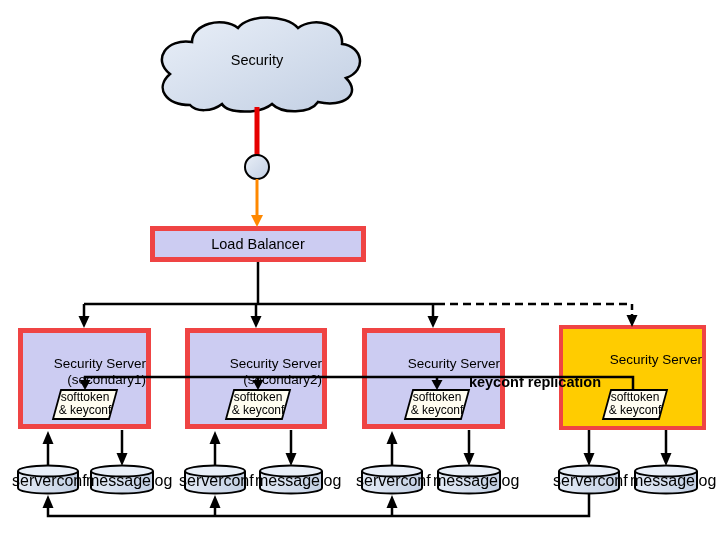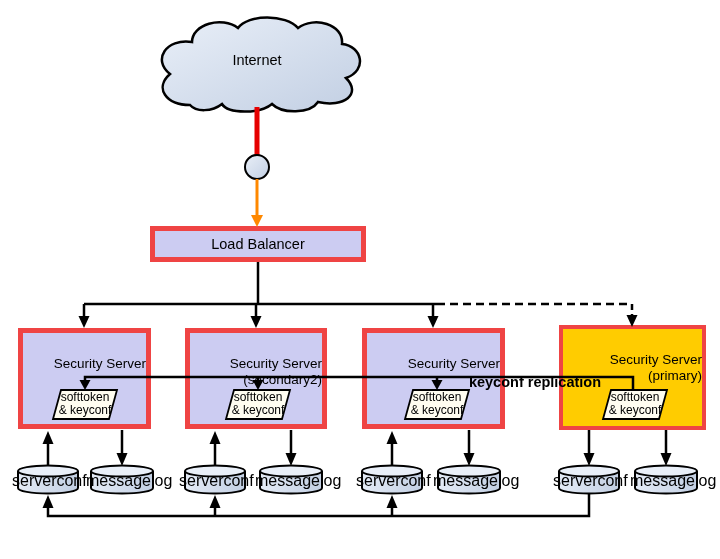--- a/index.html
+++ b/index.html
@@ -23,40 +23,40 @@
 
 <div id="canvas">
 
   <div class="box lb" style="left:150px;top:226px;width:216px;height:36px;">
     <span>Load Balancer</span>
   </div>
 
   <div class="box" style="left:18px;top:328px;width:133px;height:101px;">
     <div class="server-label">
       <div>Security Server</div>
+      <div>(secondary1)</div>
     </div>
   </div>
 
   <div class="box" style="left:185px;top:328px;width:142px;height:101px;">
     <div class="server-label">
       <div>Security Server</div>
       <div>(secondary2)</div>
     </div>
   </div>
 
   <div class="box" style="left:362px;top:328px;width:143px;height:101px;">
     <div class="server-label">
       <div>Security Server</div>
     </div>
   </div>
 
   <div class="box primary" style="left:559px;top:325px;width:147px;height:105px;">
     <div class="server-label">
       <div>Security Server</div>
-      <div>(primary)</div>
     </div>
   </div>
 
   <svg class="layer" width="720" height="559" viewBox="0 0 720 559">
     <defs>
       <linearGradient id="gBlue" x1="0" y1="0" x2="1" y2="1">
         <stop offset="0" stop-color="#e9eff8"></stop>
           <stop offset="1" stop-color="#c2cfe3"></stop>
       </linearGradient>
       <linearGradient id="gCyl" x1="0" y1="0" x2="1" y2="0">
@@ -185,21 +185,21 @@
     <g>
       <line x1="215" y1="516" x2="215" y2="508" stroke="#000" stroke-width="2.5"></line>
       <polygon points="209.5,508 220.5,508 215,495" fill="#000"></polygon>
     </g>
     <g>
       <line x1="392" y1="516" x2="392" y2="508" stroke="#000" stroke-width="2.5"></line>
       <polygon points="386.5,508 397.5,508 392,495" fill="#000"></polygon>
     </g>
   </svg>
 
-  <div class="txt internet" style="left:217px;top:52px;width:80px;">Internet</div>
+  <div class="txt internet" style="left:217px;top:52px;width:80px;">Security</div>
 
   <div class="txt tok" style="left:50px;top:391px;width:70px;">
     <div>softtoken</div>
     <div>&amp; keyconf</div>
   </div>
   <div class="txt tok" style="left:223px;top:391px;width:70px;">
     <div>softtoken</div>
     <div>&amp; keyconf</div>
   </div>
   <div class="txt tok" style="left:402px;top:391px;width:70px;">

